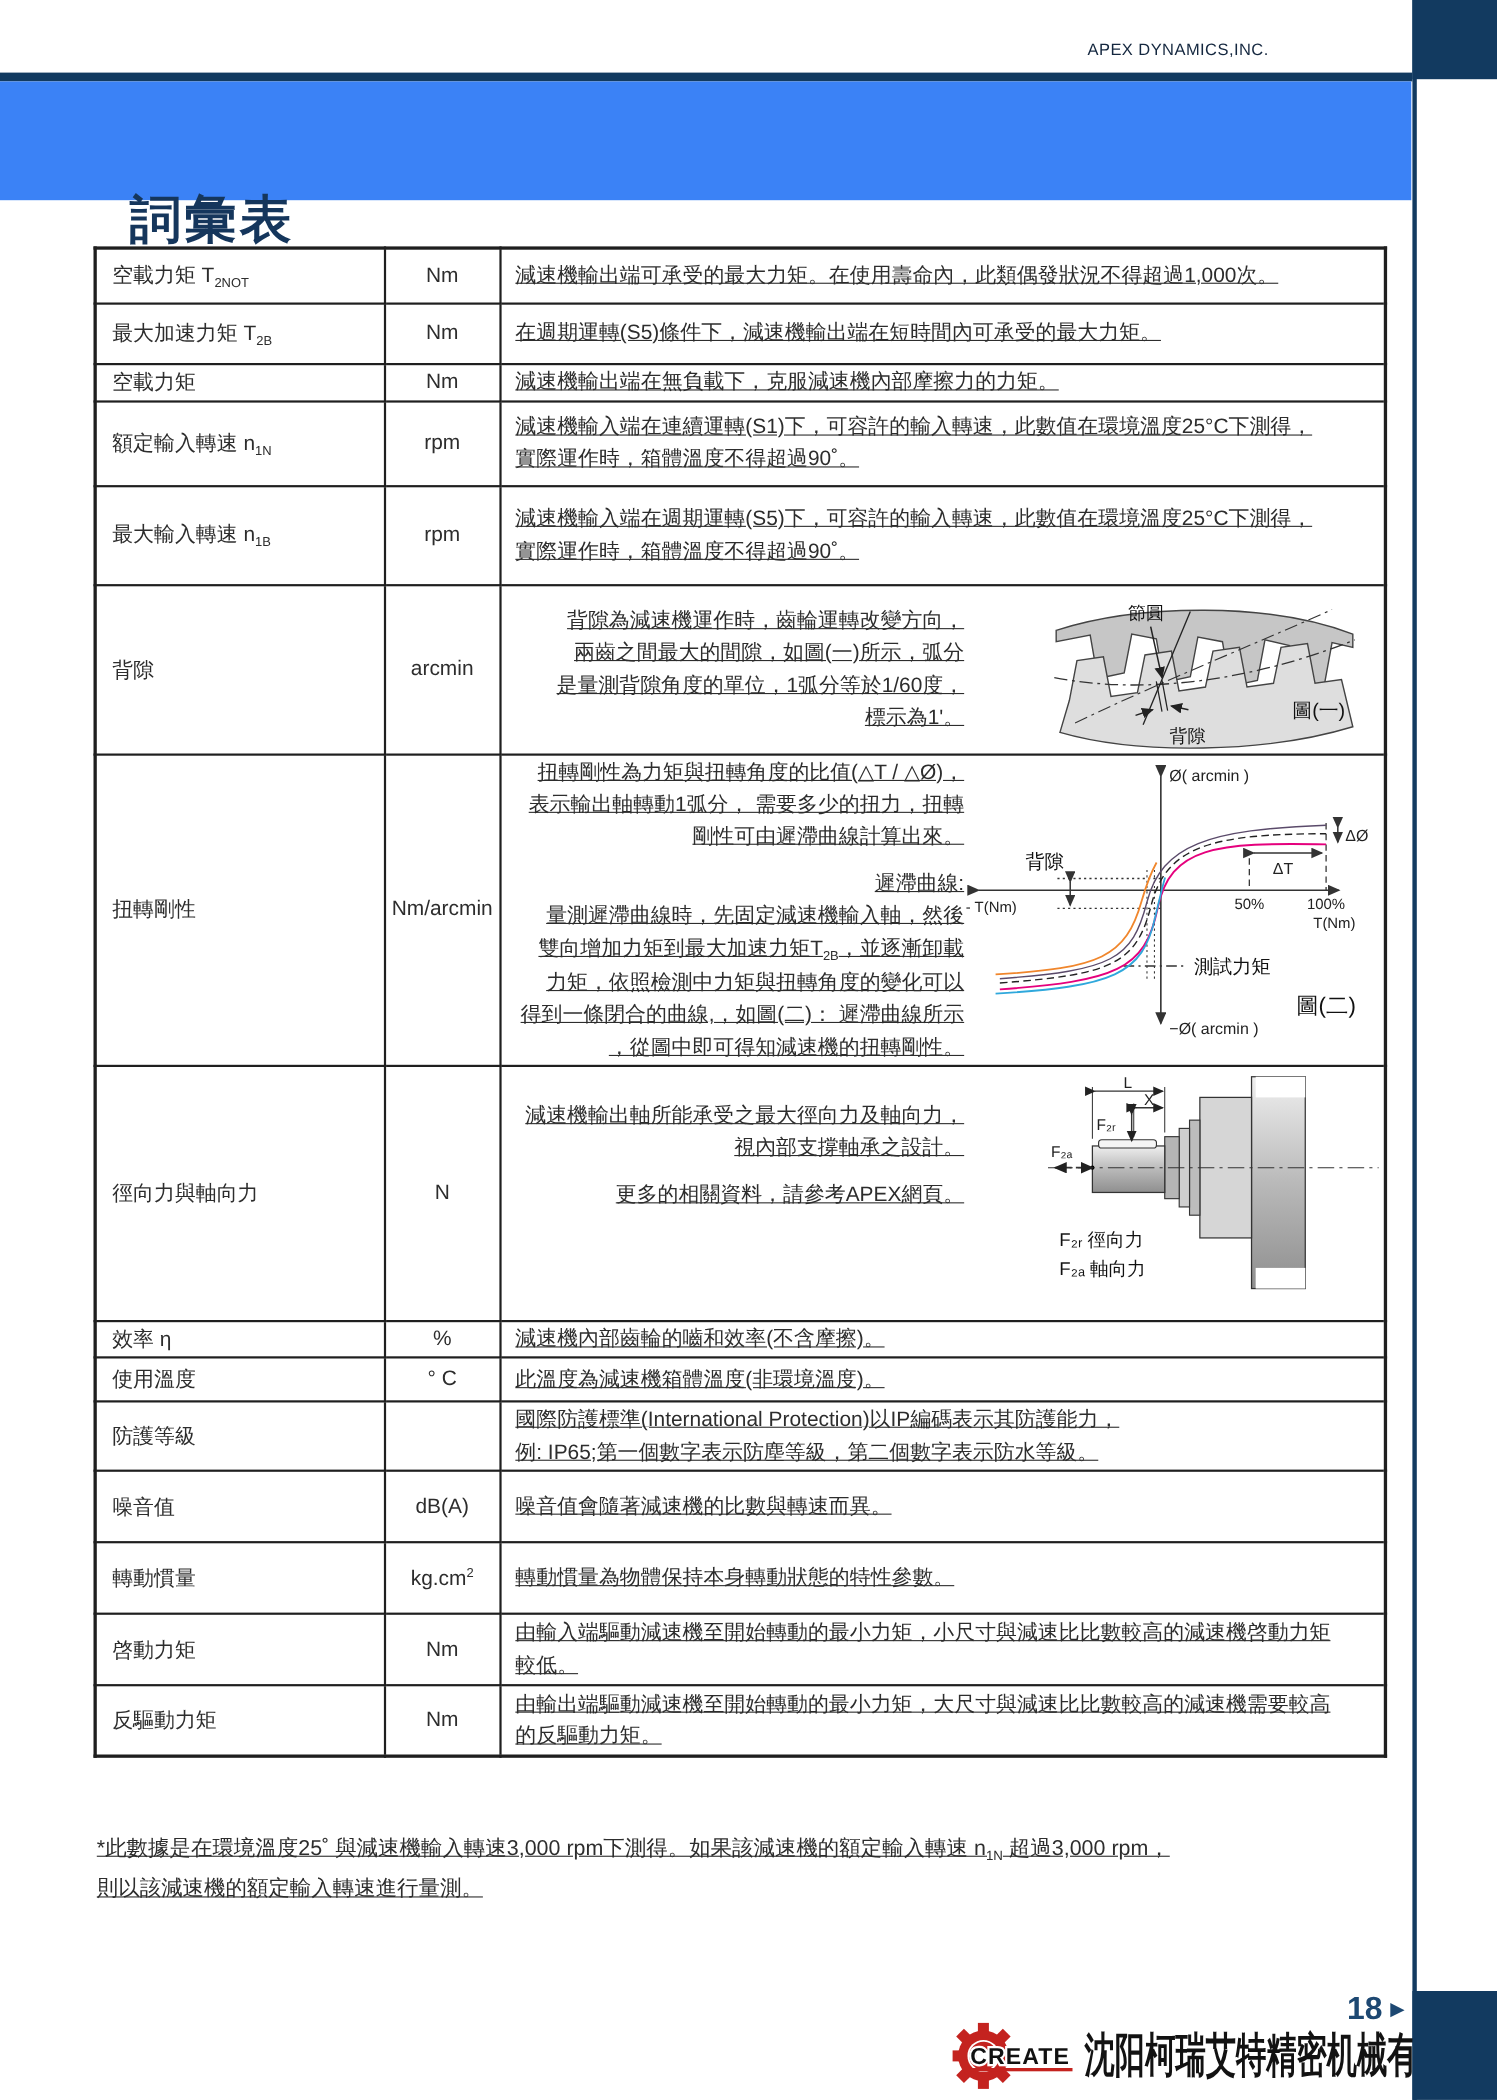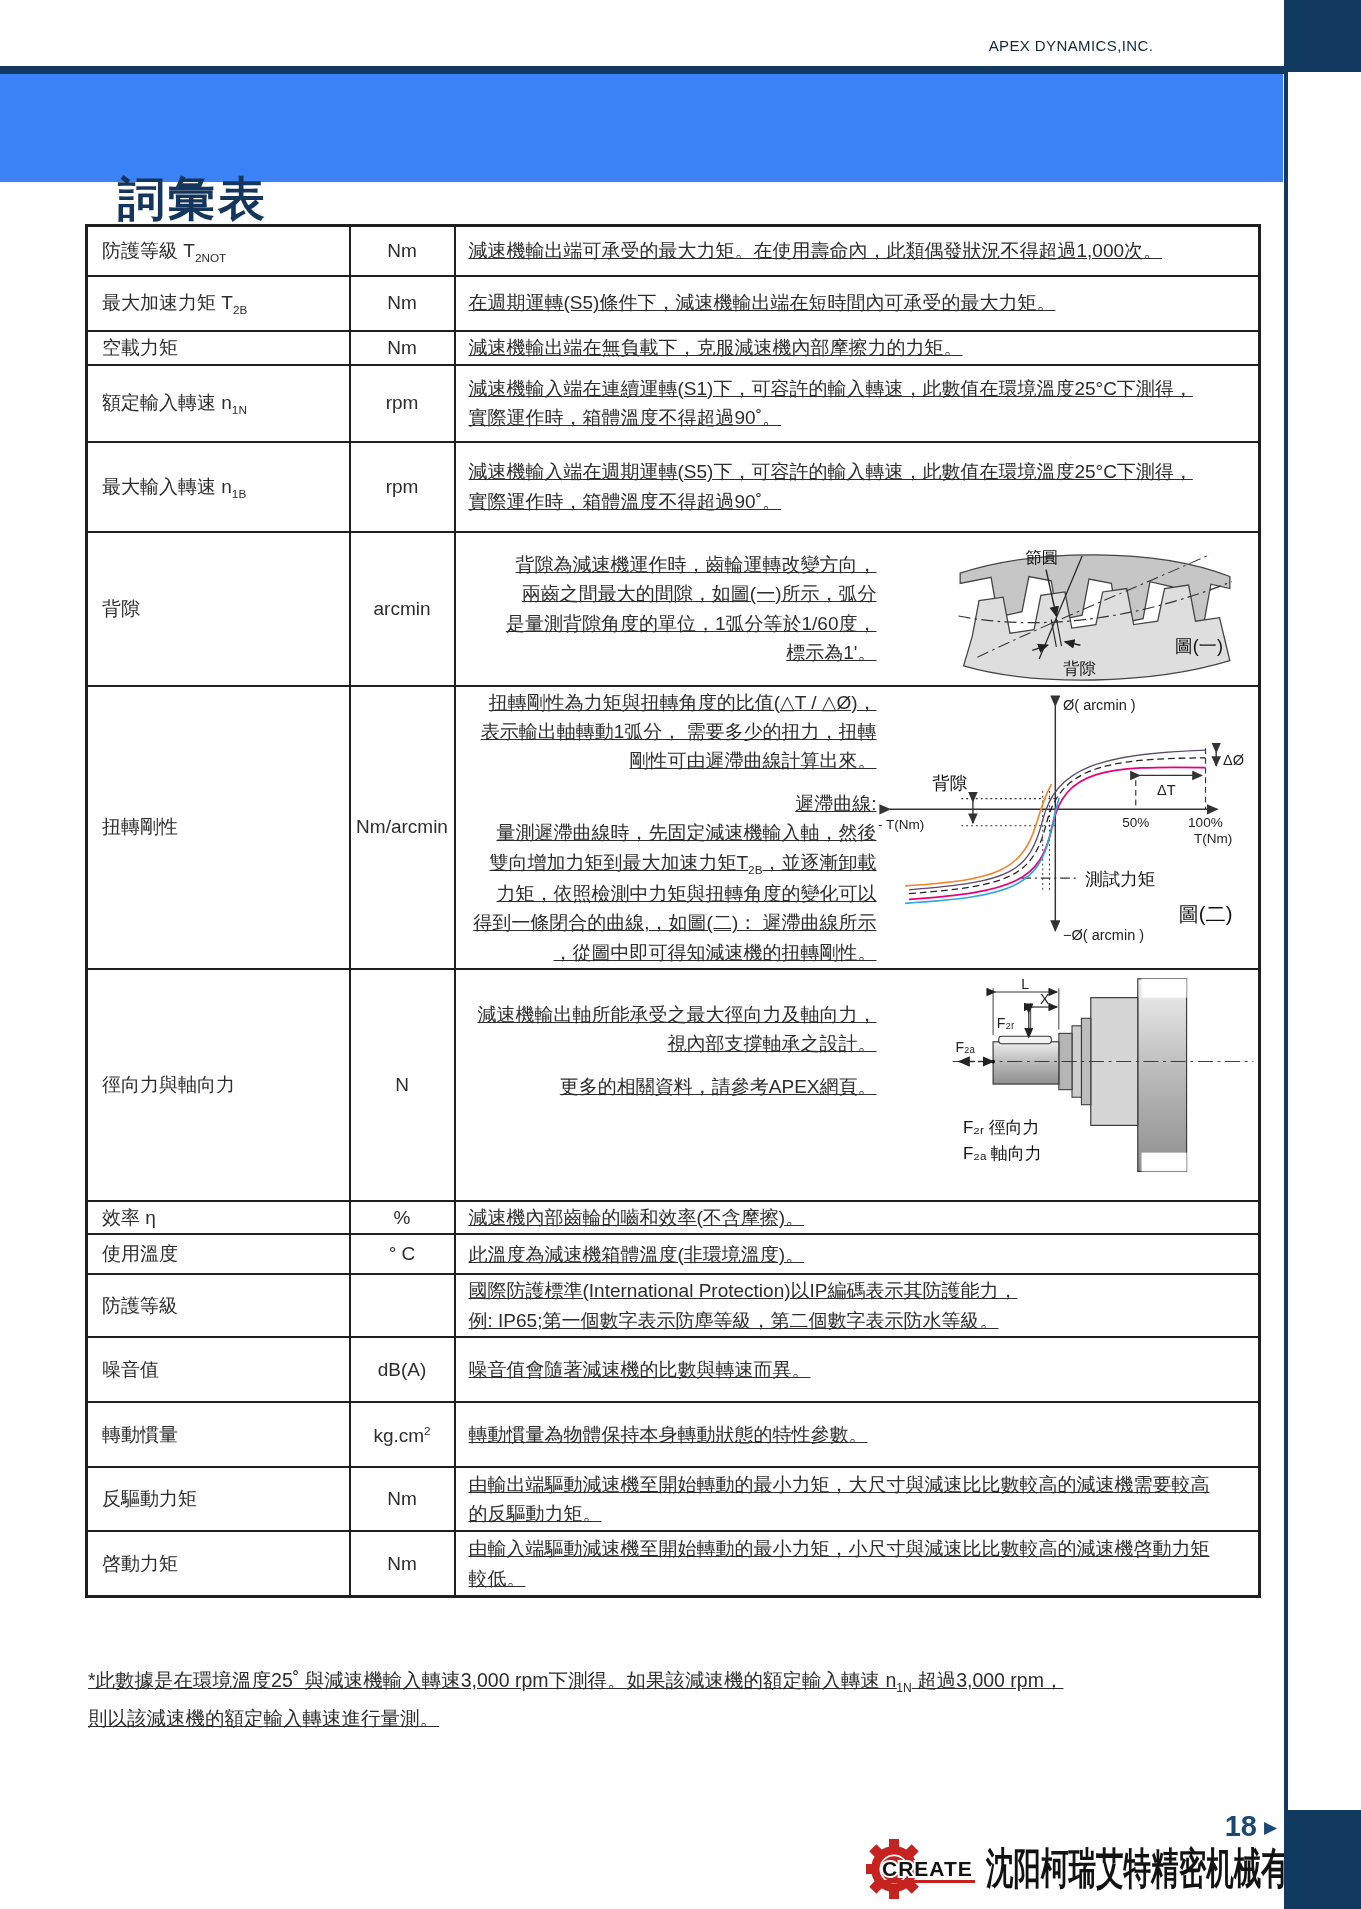--- a/index.html
+++ b/index.html
@@ -62,21 +62,21 @@
   </div>
 
   <table class="glossary">
     <colgroup>
         <col style="width:263px">
         <col style="width:105px">
         <col style="width:805px">
       </colgroup>
     <tbody>
       <tr style="height:50px">
-        <td class="c-term"><span><span>防護等級 T</span><sub>2NOT</sub></span></td>
+        <td class="c-term"><span><span>空載力矩 T</span><sub>2NOT</sub></span></td>
         <td class="c-unit"><span><span>Nm</span></span></td>
         <td class="c-desc">
             <div>
               <div class="para"><span>減速機輸出端可承受的最大力矩。在使用壽命內，此類偶發狀況不得超過1,000次。</span></div>
             </div>
           </td>
       </tr>
       <tr style="height:55px">
         <td class="c-term"><span><span>最大加速力矩 T</span><sub>2B</sub></span></td>
         <td class="c-unit"><span><span>Nm</span></span></td>
@@ -292,35 +292,35 @@
       </tr>
       <tr style="height:65px">
         <td class="c-term"><span><span>轉動慣量</span></span></td>
         <td class="c-unit"><span><span>kg.cm</span><sup>2</sup></span></td>
         <td class="c-desc">
             <div>
               <div class="para"><span>轉動慣量為物體保持本身轉動狀態的特性參數。</span></div>
             </div>
           </td>
       </tr>
+      <tr style="height:65px">
+        <td class="c-term"><span><span>啓動力矩</span></span></td>
+        <td class="c-unit"><span><span>Nm</span></span></td>
+        <td class="c-desc" style="padding-right:40px">
+            <div>
+              <div class="para"><span>由輸入端驅動減速機至開始轉動的最小力矩，小尺寸與減速比比數較高的減速機啓動力矩較低。</span></div>
+            </div>
+          </td>
+      </tr>
       <tr style="height:64px">
         <td class="c-term"><span><span>反驅動力矩</span></span></td>
         <td class="c-unit"><span><span>Nm</span></span></td>
         <td class="c-desc" style="padding-right:40px">
             <div>
               <div class="para"><span>由輸出端驅動減速機至開始轉動的最小力矩，大尺寸與減速比比數較高的減速機需要較高的反驅動力矩。</span></div>
-            </div>
-          </td>
-      </tr>
-      <tr style="height:65px">
-        <td class="c-term"><span><span>啓動力矩</span></span></td>
-        <td class="c-unit"><span><span>Nm</span></span></td>
-        <td class="c-desc" style="padding-right:40px">
-            <div>
-              <div class="para"><span>由輸入端驅動減速機至開始轉動的最小力矩，小尺寸與減速比比數較高的減速機啓動力矩較低。</span></div>
             </div>
           </td>
       </tr>
     </tbody>
   </table>
 
   <div class="footnote">
       <div class="para"><span>*此數據是在環境溫度25˚ 與減速機輸入轉速3,000 rpm下測得。如果該減速機的額定輸入轉速 n</span><sub>1N</sub><span> 超過3,000 rpm，</span></div>
       <div class="para"><span>則以該減速機的額定輸入轉速進行量測。</span></div>
     </div>

